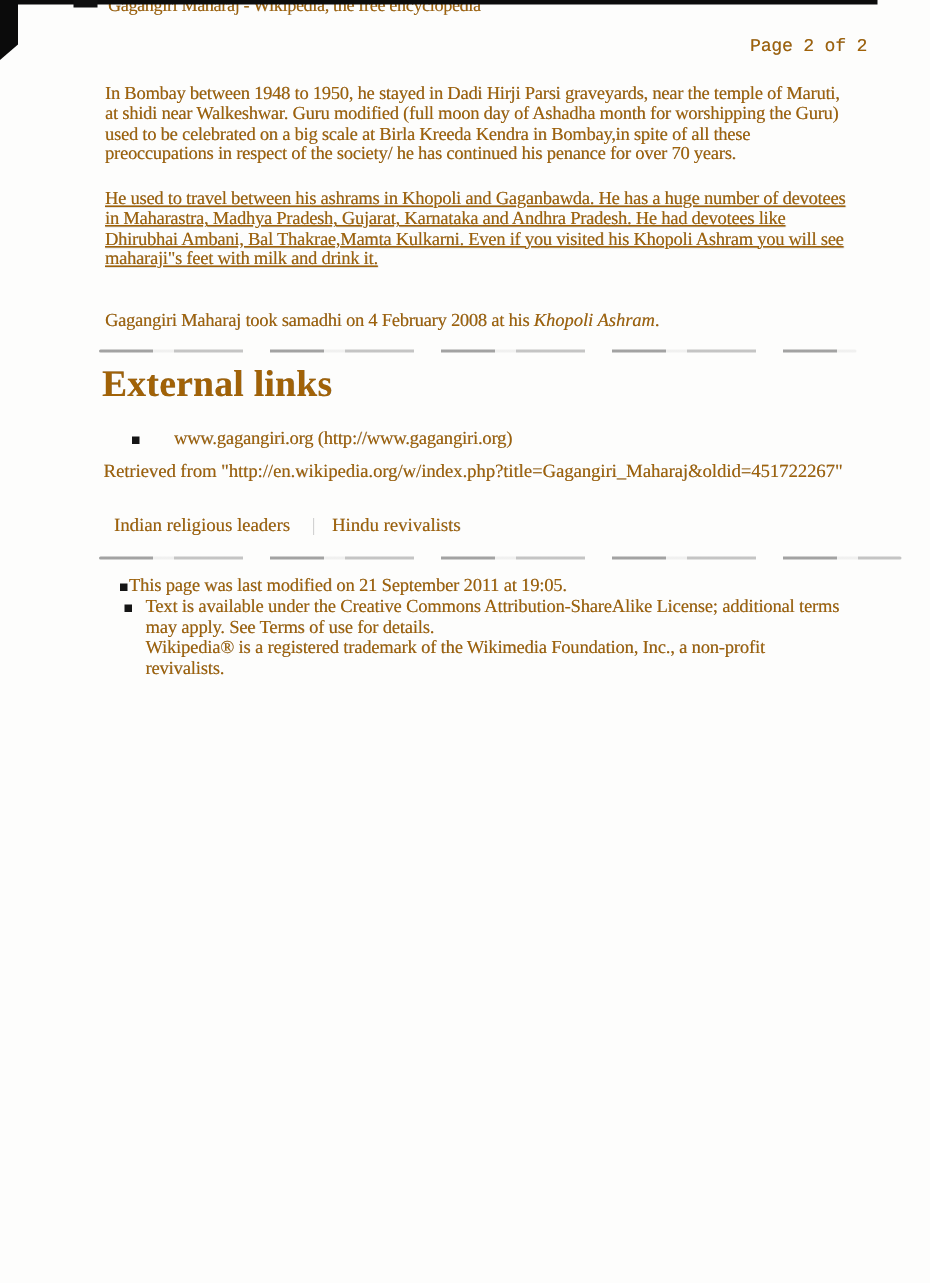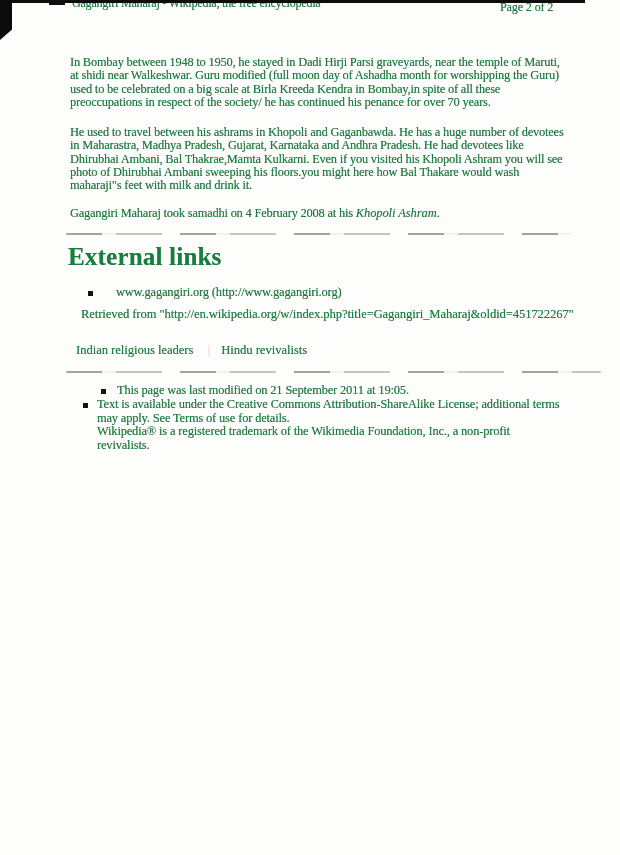--- a/index.html
+++ b/index.html
@@ -1,55 +1,55 @@
 <!DOCTYPE html>
 <html><head>
 <meta charset="utf-8">
 <style>
   html,body { margin:0; padding:0; background:#e8e8e8; }
   .page {
     position:relative; width:620px; height:855px; margin:0 auto;
     background:#fdfdfc; overflow:hidden;
     font-family:"Liberation Serif","DejaVu Serif",serif;
-    color:#15803d;
+    color:#a16207;
     text-shadow:0.2px 0.2px 0.35px rgba(45,45,45,0.45);
   }
   
   .topline { position:absolute; left:0; top:0; width:585px; height:3px; background:#0c0c0c; z-index:5; }
   .topline-bump { position:absolute; left:49px; top:0; width:16px; height:5px; background:#101010; z-index:5; }
   .corner { position:absolute; left:0; top:0; width:12px; height:40px; background:#0b0b0b; z-index:6;
             clip-path:polygon(0 0,100% 0,100% 74%,0 100%); }
   
   .hdr-left { position:absolute; left:72px; top:-4px; font-size:12px; letter-spacing:-0.2px; white-space:nowrap; }
-  .hdr-right { position:absolute; left:500px; top:0; font-size:12px; letter-spacing:-0.1px; white-space:nowrap; }
+  .hdr-right { position:absolute; left:500px; top:24px; font-size:12px; letter-spacing:-0.1px; white-space:nowrap;font-family:Liberation Mono, monospace; }
   
   .para { position:absolute; left:70px; font-size:12.3px; letter-spacing:-0.15px; }
   .para > div { line-height:13.3px; white-space:pre; }
   .p1 { top:56px; }
-  .p2 { top:126px; }
+  .p2 { top:126px;text-decoration:underline; }
   .p3 { top:207px; white-space:pre; line-height:13.3px; }
   .p3 i { letter-spacing:0; }
   
   .scan-rule { position:absolute; height:2px; border-radius:1px;
     background:repeating-linear-gradient(to right,
       rgba(140,140,140,0.8) 0 36px, rgba(150,150,150,0.12) 36px 50px,
       rgba(150,150,150,0.55) 50px 96px, rgba(150,150,150,0.0) 96px 114px);
   }
   .rule1 { left:66px; top:233px; width:505px; }
   .rule2 { left:66px; top:371px; width:535px; }
   .ext-heading { position:absolute; left:68px; top:243px; margin:0; font-size:25px; font-weight:bold; letter-spacing:0.2px; white-space:nowrap; }
   
   .bullet-row { position:absolute; display:flex; align-items:flex-start; }
   .sq { flex:0 0 auto; width:5px; height:5px; background:#151515; margin-top:4.5px; }
   .bullet-text { font-size:12.3px; letter-spacing:-0.1px; white-space:pre; line-height:13.5px; }
   .ext-item { left:88px; top:286px; gap:23px; }
-  .f1 { left:101px; top:384px; gap:11px; }
+  .f1 { left:80px; top:384px; gap:1px; }
   .f2 { left:83px; top:398px; gap:9px; }
   .lines > div { font-size:12.3px; letter-spacing:-0.1px; line-height:13.6px; white-space:pre; }
-  .retrieved { position:absolute; left:69px; top:307px; font-size:12.5px; letter-spacing:-0.05px; white-space:pre;margin-left:12px; }
+  .retrieved { position:absolute; left:69px; top:307px; font-size:12.5px; letter-spacing:-0.05px; white-space:pre; }
   
   .cat-row { position:absolute; font-size:12.5px; white-space:nowrap; }
   .cat1 { left:70px; top:325px; }
   .cat2 { left:76px; top:343px; }
   .cat-label { margin-right:12px; }
   .cat-item { position:relative; margin-right:28px; }
   .cat-item:last-child { margin-right:0; }
   .cat-item:not(:last-child)::after { content:"|"; position:absolute; right:-17px; top:0; color:#cbcbcb; text-shadow:none; }
 </style>
 </head>
@@ -68,21 +68,20 @@
       <div>In Bombay between 1948 to 1950, he stayed in Dadi Hirji Parsi graveyards, near the temple of Maruti,</div>
       <div>at shidi near Walkeshwar. Guru modified (full moon day of Ashadha month for worshipping the Guru)</div>
       <div>used to be celebrated on a big scale at Birla Kreeda Kendra in Bombay,in spite of all these</div>
       <div>preoccupations in respect of the society/ he has continued his penance for over 70 years.</div>
     </div>
 
   <div class="para p2">
       <div>He used to travel between his ashrams in Khopoli and Gaganbawda. He has a huge number of devotees</div>
       <div>in Maharastra, Madhya Pradesh, Gujarat, Karnataka and Andhra Pradesh. He had devotees like</div>
       <div>Dhirubhai Ambani, Bal Thakrae,Mamta Kulkarni. Even if you visited his Khopoli Ashram you will see</div>
-      <div>photo of Dhirubhai Ambani sweeping his floors.you might here how Bal Thakare would wash</div>
       <div>maharaji"s feet with milk and drink it.</div>
     </div>
 
   <div class="para p3"><span>Gagangiri Maharaj took samadhi on 4 February 2008 at his </span><i>Khopoli Ashram</i><span>.</span></div>
 
   <div class="scan-rule rule1"></div>
 
   <h2 class="ext-heading">External links</h2>
 
   <div class="bullet-row ext-item">

